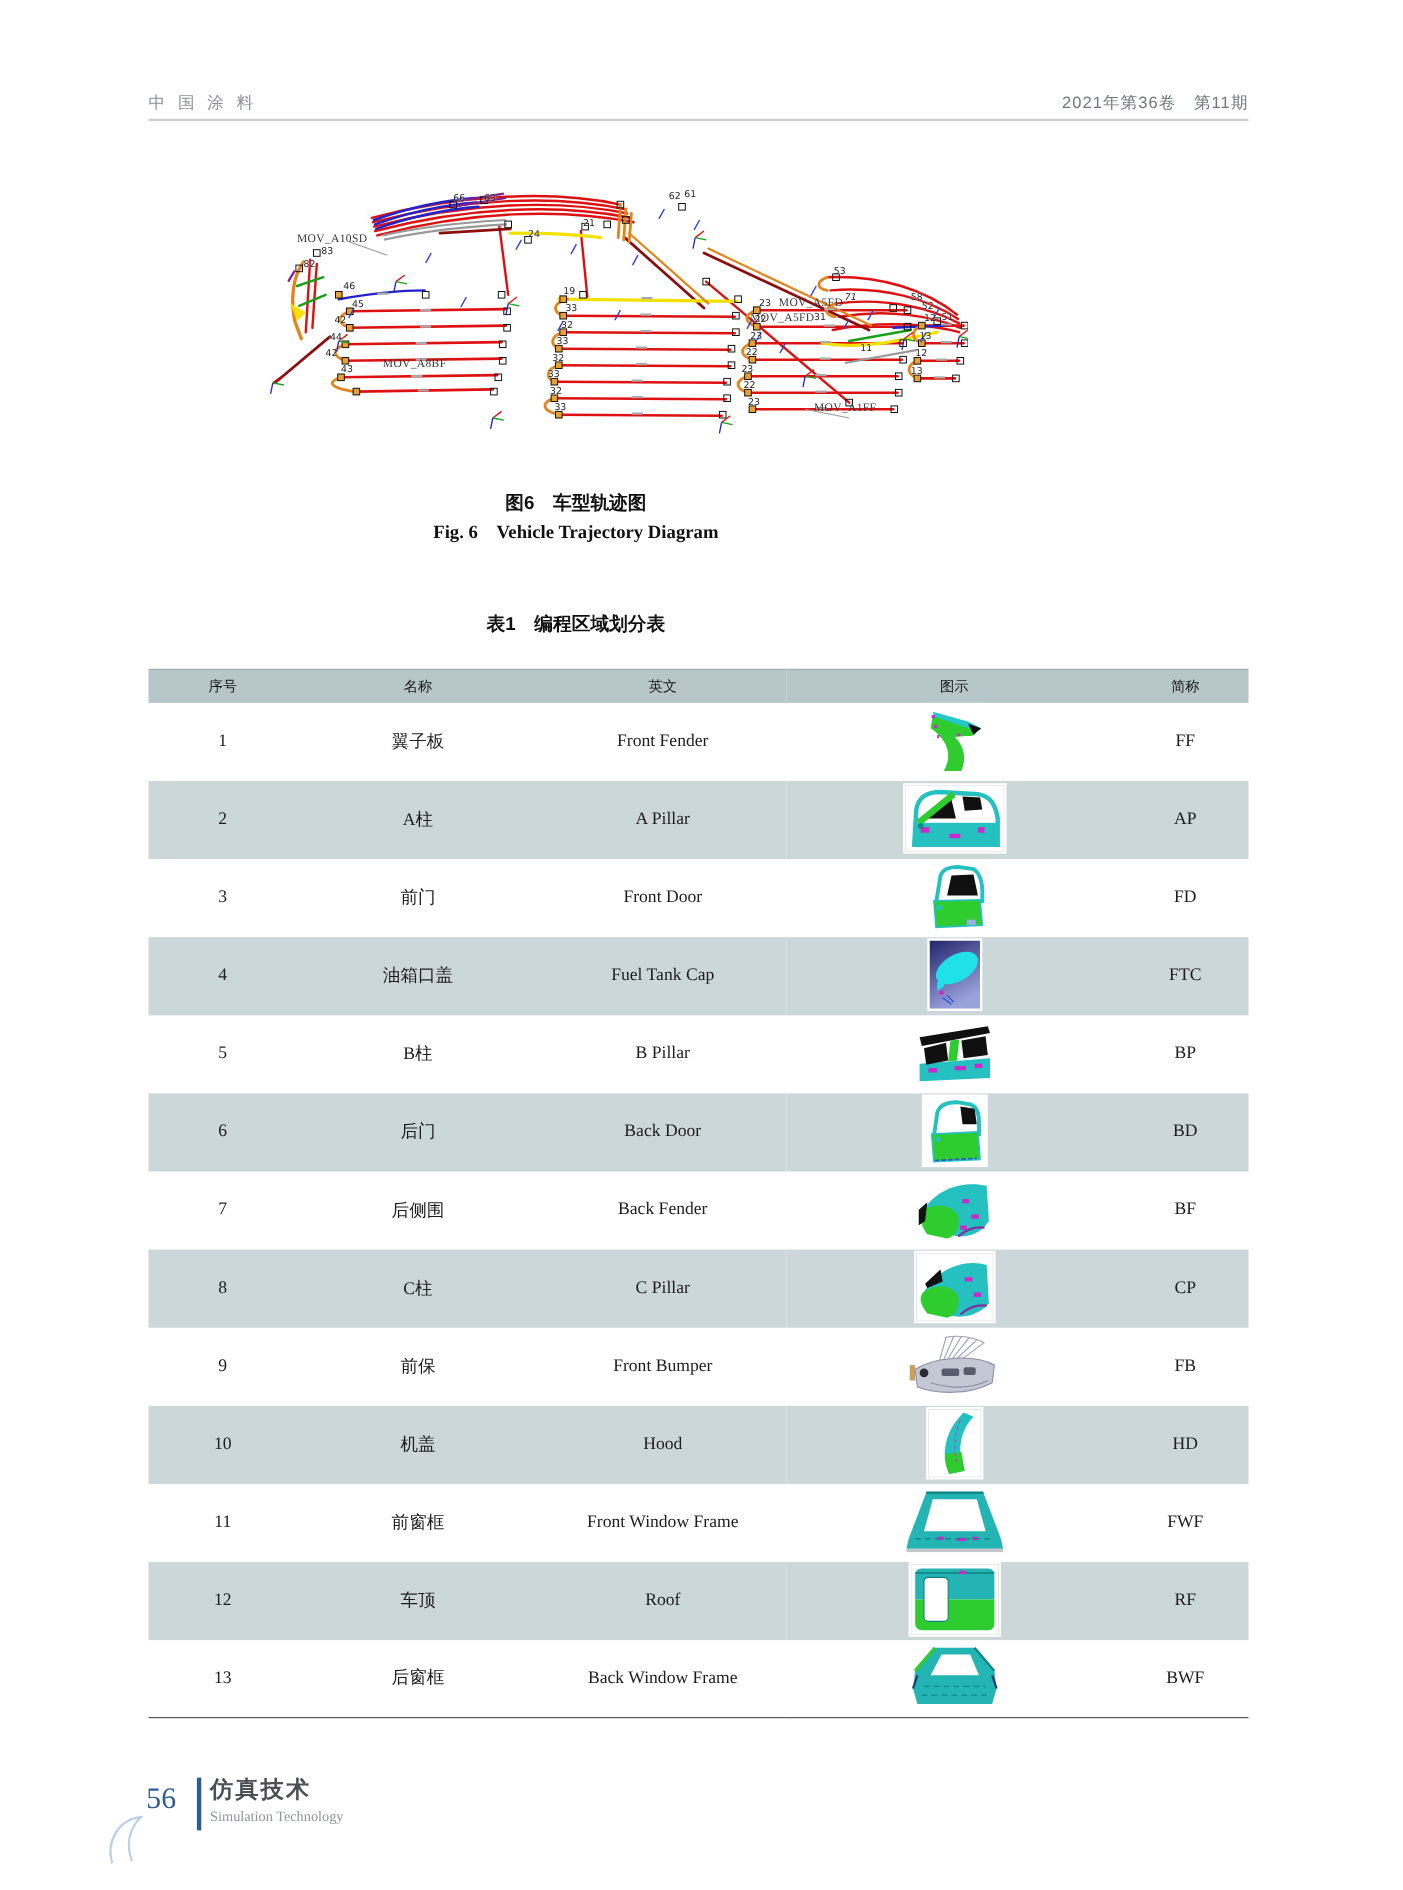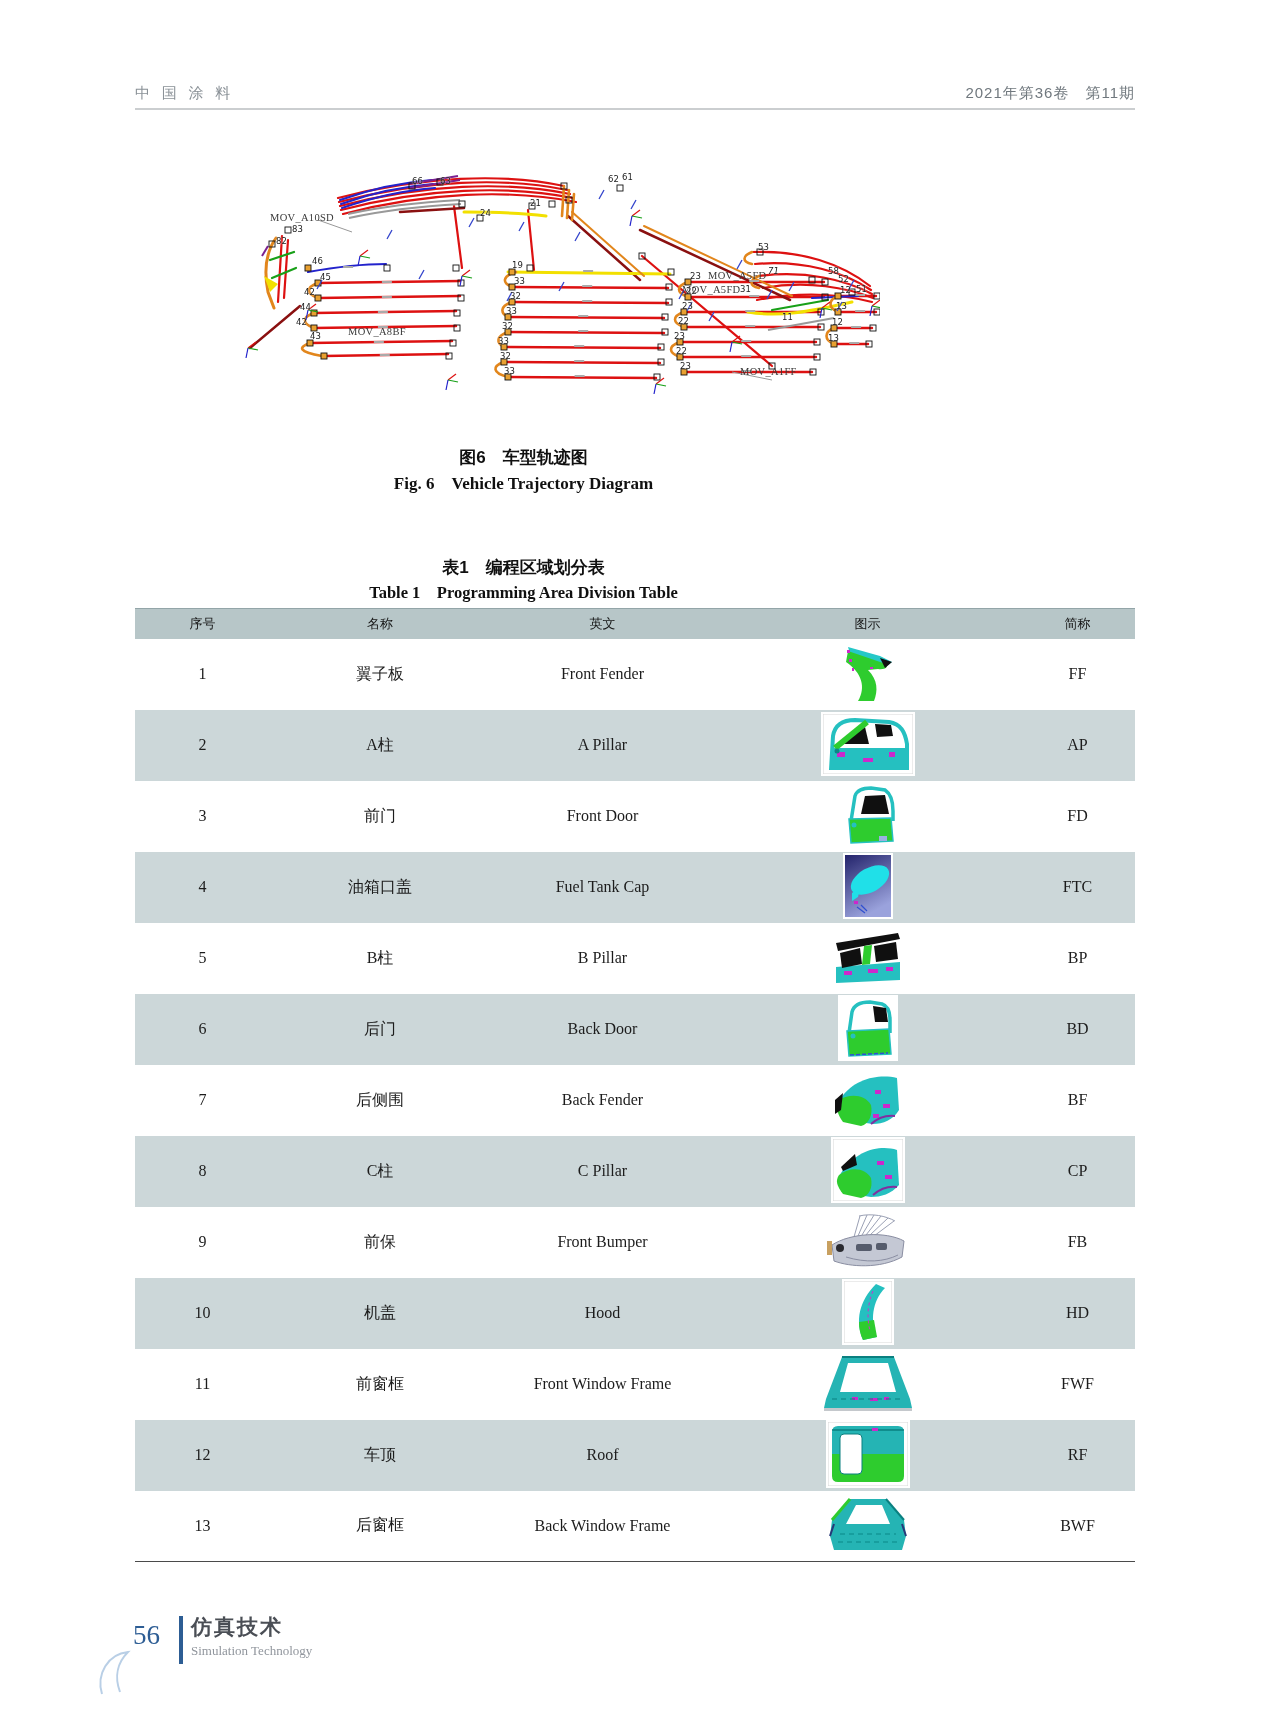--- a/index.html
+++ b/index.html
@@ -363,21 +363,20 @@
         <span class="wp-num" style="left: 616px; top: 106px;">58</span>
         <span class="wp-num" style="left: 626px; top: 114px;">52</span>
         <span class="wp-num" style="left: 644px; top: 124px;">51</span>
         <span class="wp-num" style="left: 570px; top: 152px;">11</span>
       </div>
   </div>
 
   <div class="cap cap-zh caption-zh">图6　车型轨迹图</div>
   <div class="cap cap-en caption-en">Fig. 6　Vehicle Trajectory Diagram</div>
   <div class="cap cap-zh table-title-zh">表1　编程区域划分表</div>
-  <div class="cap cap-en table-title-en">Table 1　Programming Area Division Table</div>
 
   <table class="main">
     <colgroup>
       <col style="width:135px">
         <col style="width:220px">
         <col style="width:225px">
       <col style="width:305px">
         <col style="width:115px">
     </colgroup>
     <thead>

